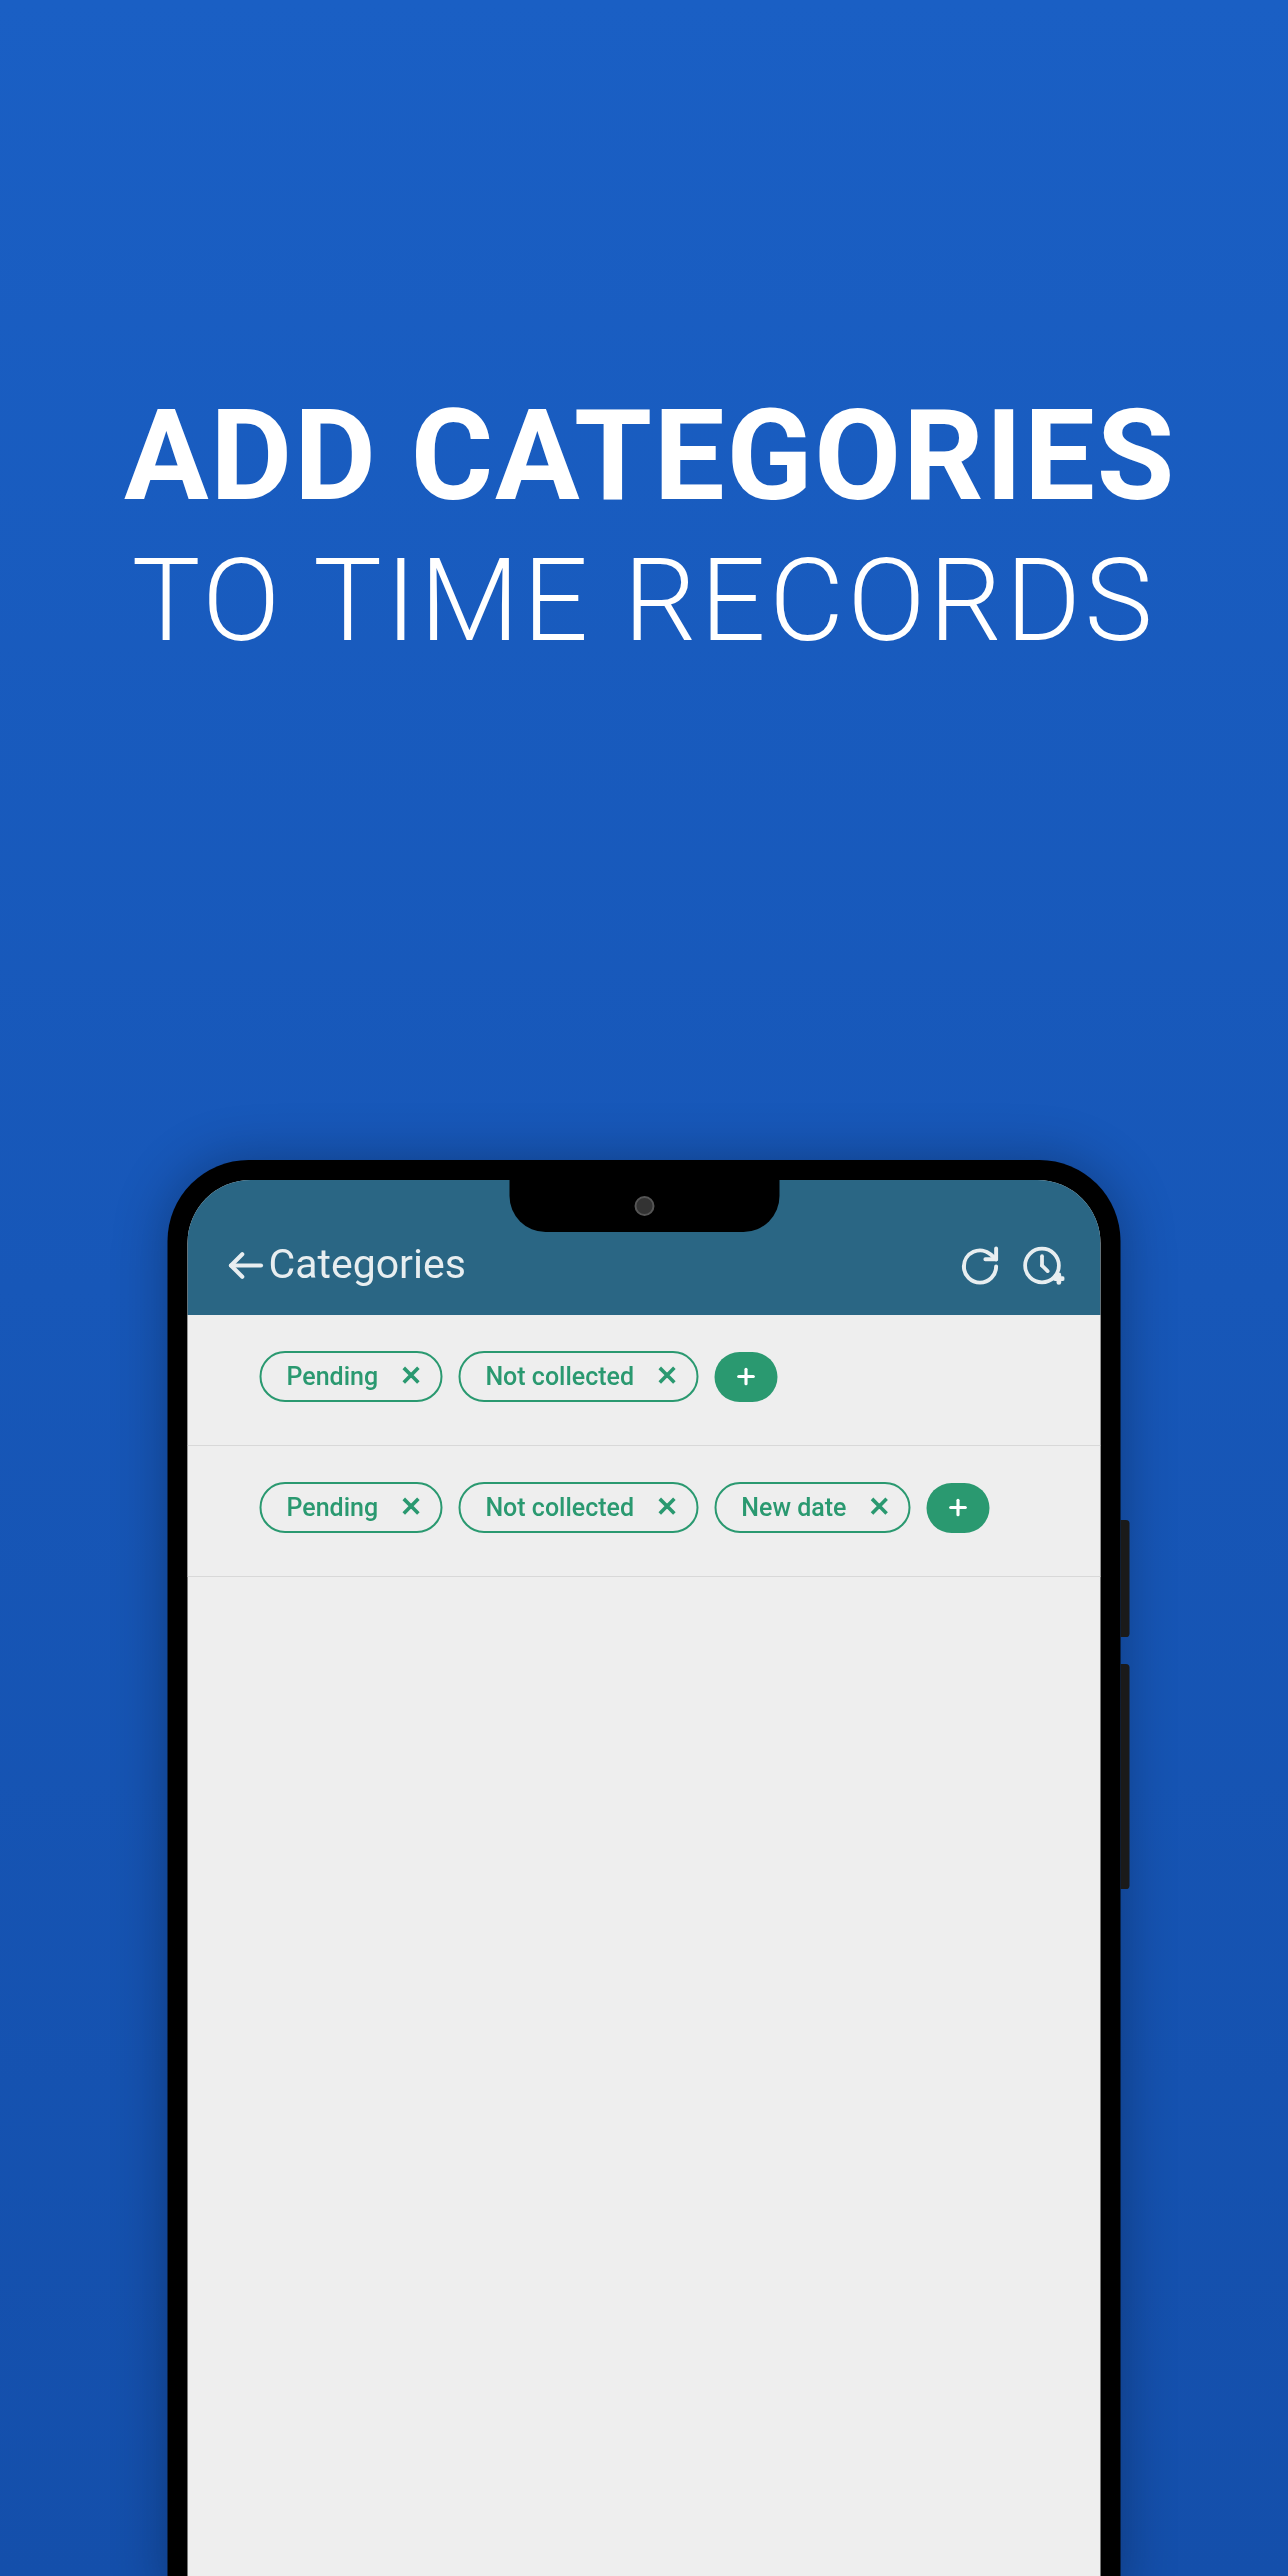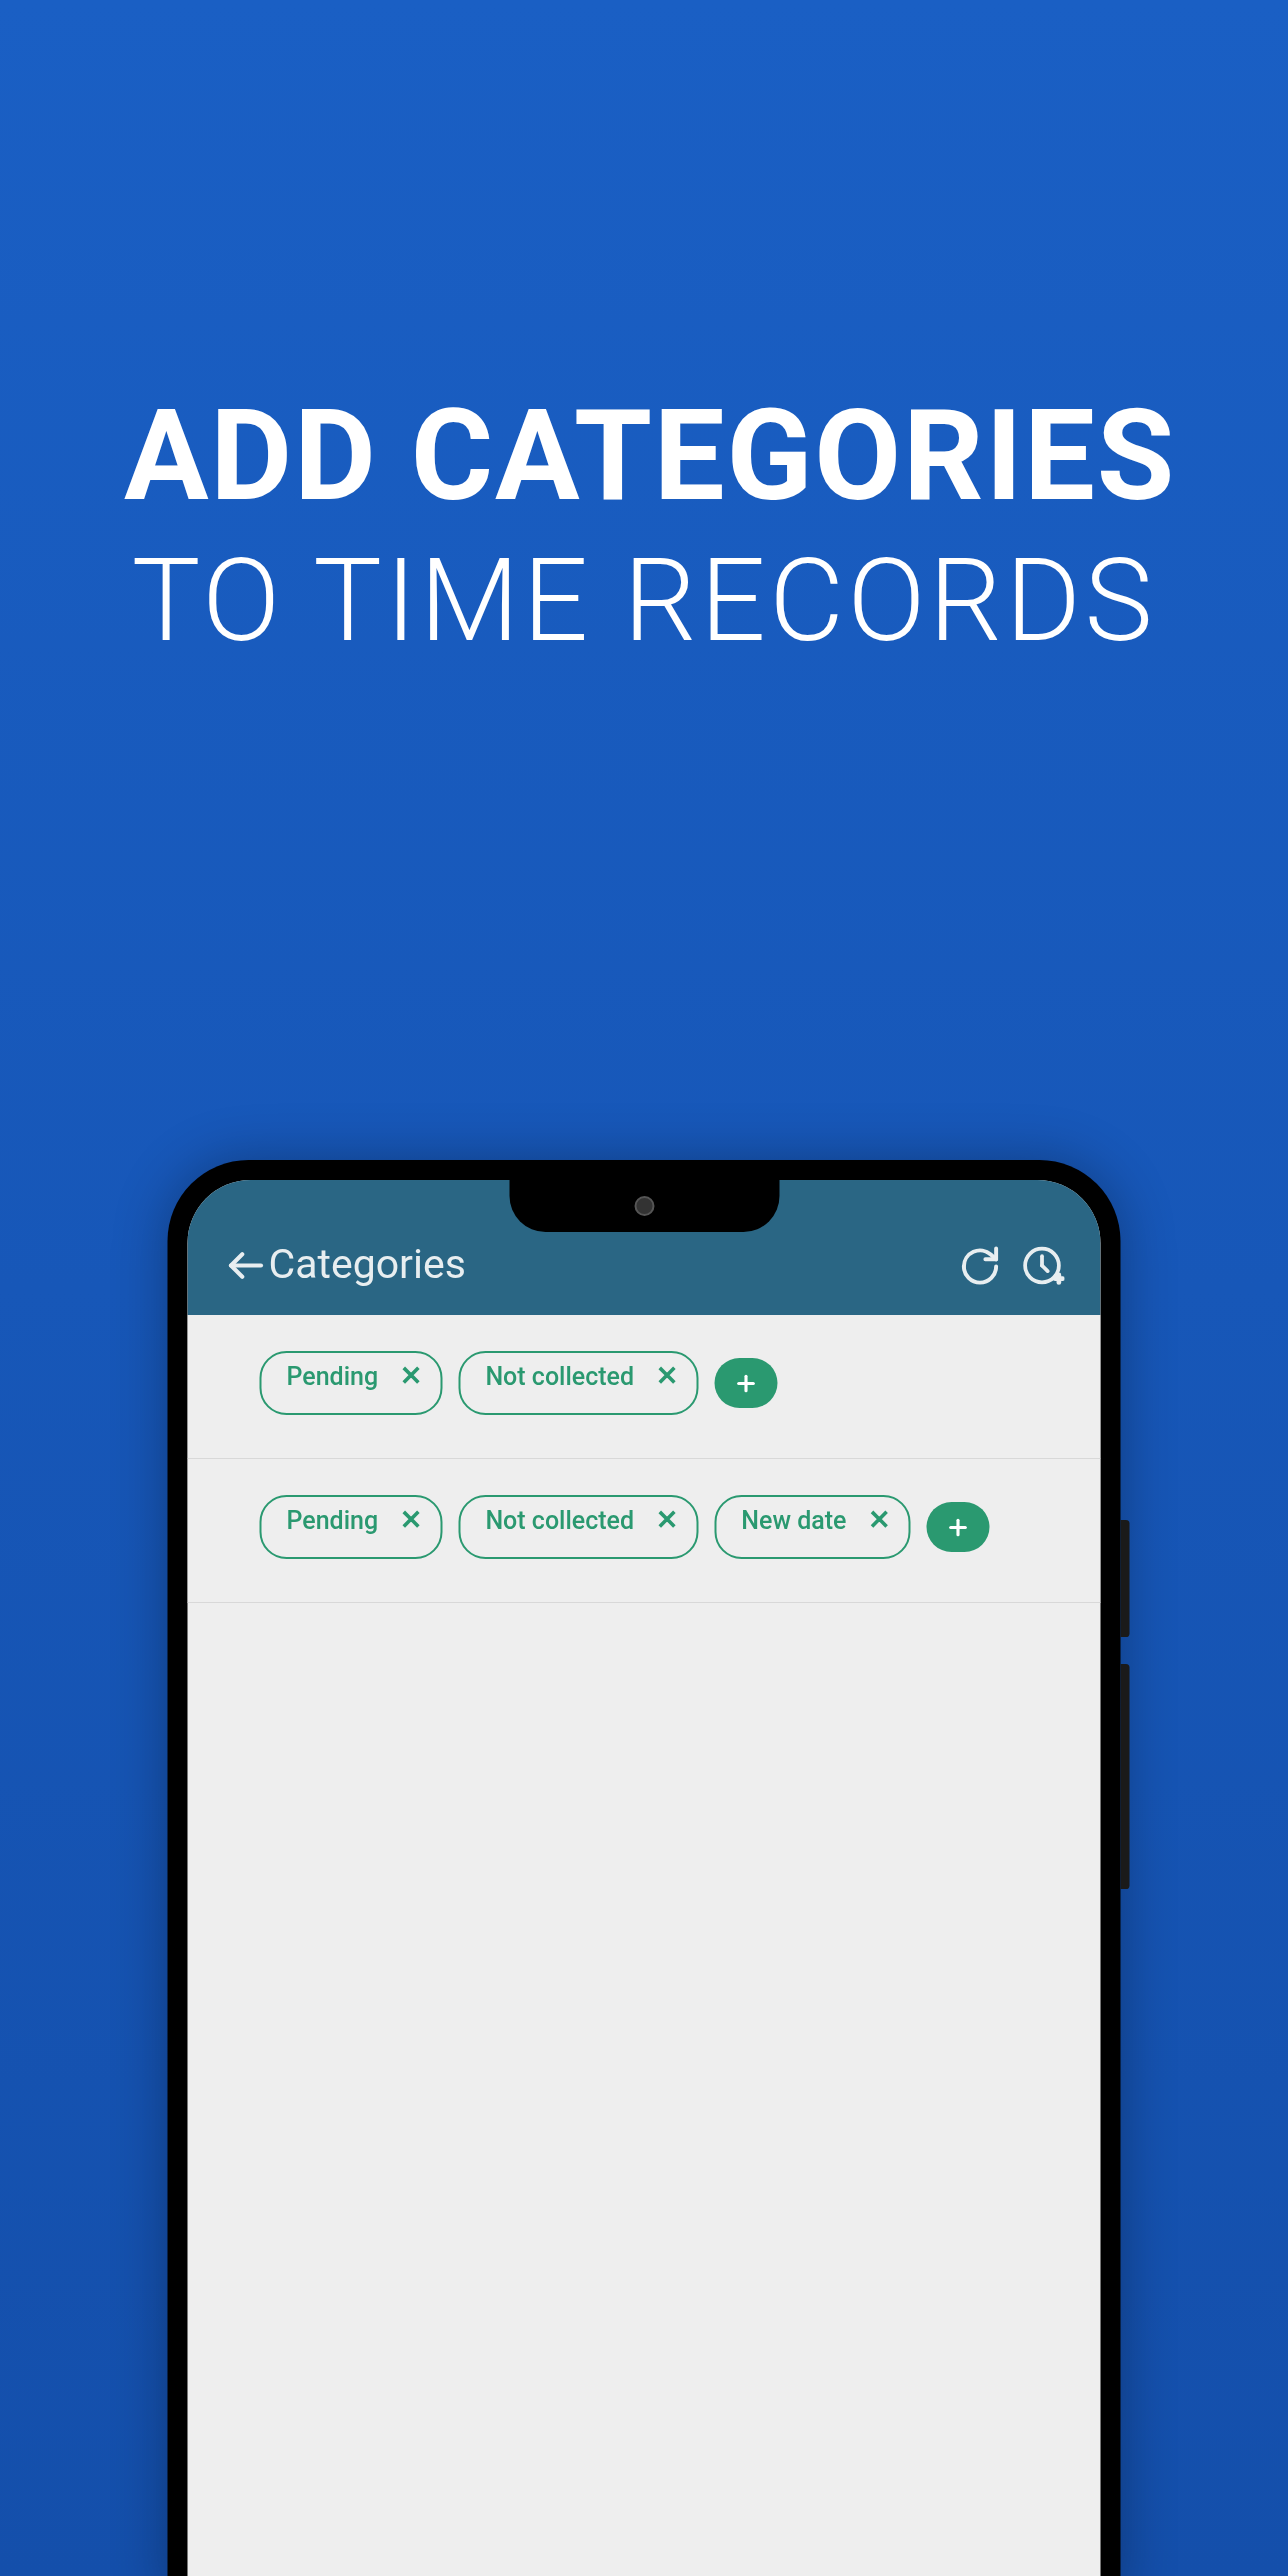--- a/index.html
+++ b/index.html
@@ -137,21 +137,21 @@
   padding-left: 18px;
   align-items: center;
 }
 .chip {
   display: inline-flex;
   align-items: center;
   gap: 21.6px;
   border: 2.7px solid #2a9970;
   background: transparent;
   border-radius: 27px;
-  padding: 9px 18px 22px 25px;
+  padding: 9px 18px 9px 25px;
   color: #2a9970;
   font-size: 25px;
   font-weight: 500;
 }
 .chip-close {
   color: #2a9970;
   font-size: 27px;
   font-weight: 700;
   line-height: 1;
 }

